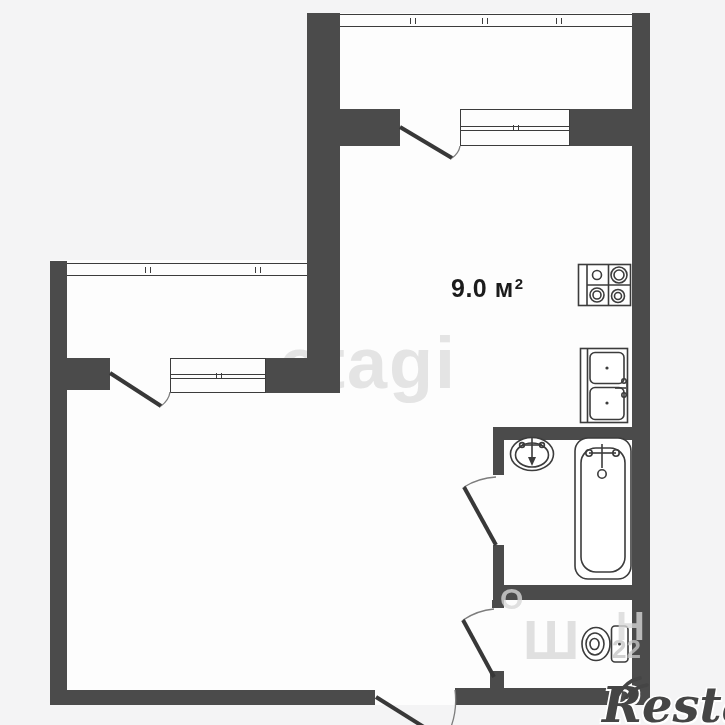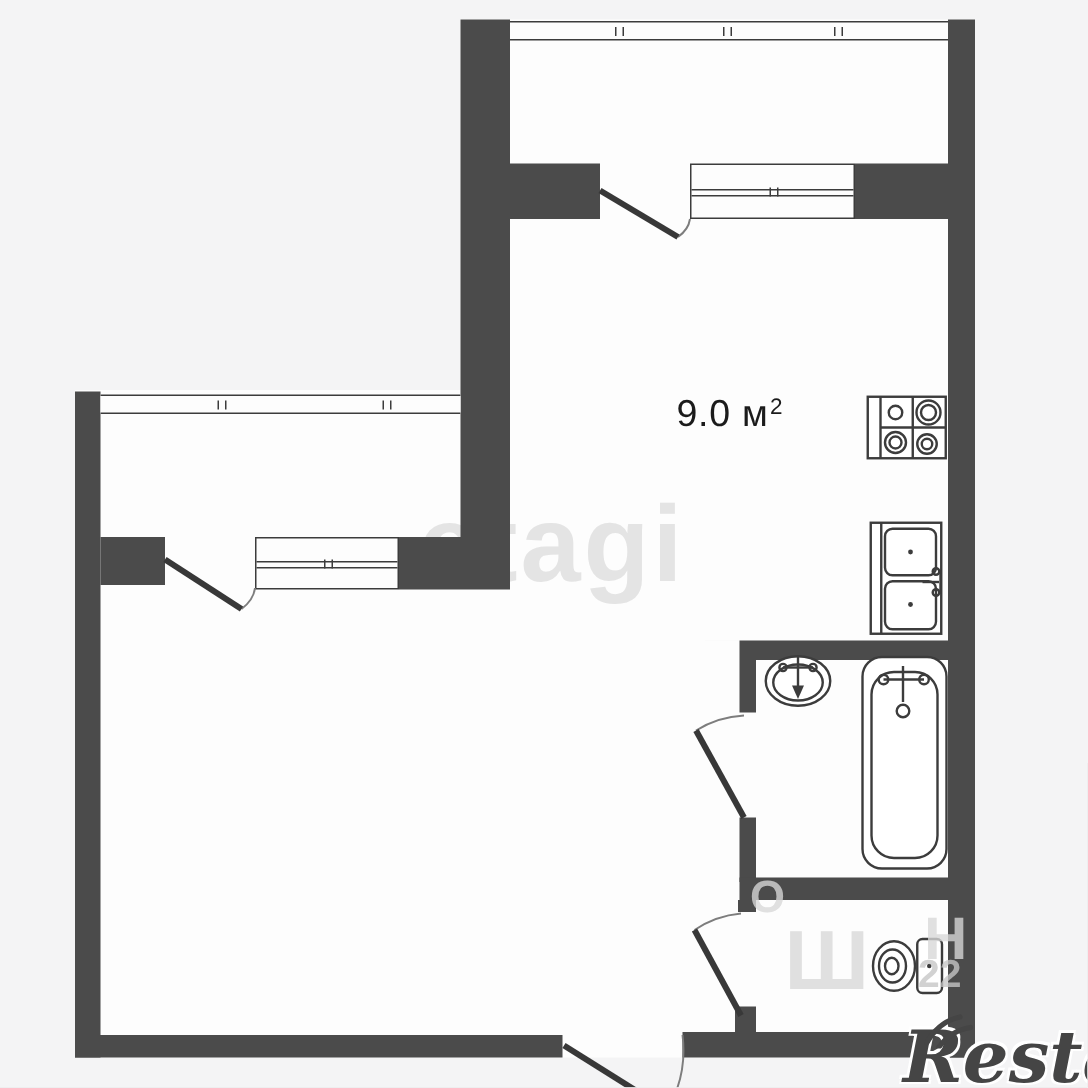--- a/index.html
+++ b/index.html
@@ -12,22 +12,22 @@
   .wall{position:absolute;background:var(--wall,#4b4b4b);z-index:4;}
   .window{position:absolute;background:var(--room,#fff);z-index:4;box-sizing:border-box;}
   .win-h{border-top:1.5px solid var(--line);border-bottom:1.5px solid var(--line);}
   .win-box{border:1.5px solid var(--line);}
   .glaze{position:absolute;left:0;right:0;top:50%;height:3px;margin-top:-2px;
          border-top:1px solid var(--line);border-bottom:1px solid var(--line);}
   .tick{position:absolute;top:50%;margin-top:-3px;height:6px;width:4px;
         border-left:1px solid var(--line);border-right:1px solid var(--line);}
   .overlay{position:absolute;left:0;top:0;z-index:5;pointer-events:none;}
   .area-label{
-    position:absolute;left:451px;top:262px;z-index:6;
-    font-size:25px;font-weight:400;color:var(--label,#1b1b1b);letter-spacing:0.5px;
+    position:absolute;left:451px;top:274px;z-index:6;
+    font-size:25px;font-weight:700;color:var(--label,#1b1b1b);letter-spacing:0.5px;
   }
   .area-label sup{font-size:15px;position:relative;top:1px;left:1px;}
   .wm-center{
     position:absolute;left:279px;top:327px;z-index:3;
     font-size:72px;font-weight:700;letter-spacing:2px;line-height:1;
     color:var(--wm-center,#e4e4e4);
   }
   .wm-frag{position:absolute;z-index:6;font-weight:700;line-height:1;
     color:var(--wm-fragment,#d8d8d8);opacity:.78;}
   .frag-o{left:500px;top:584px;font-size:30px;}

